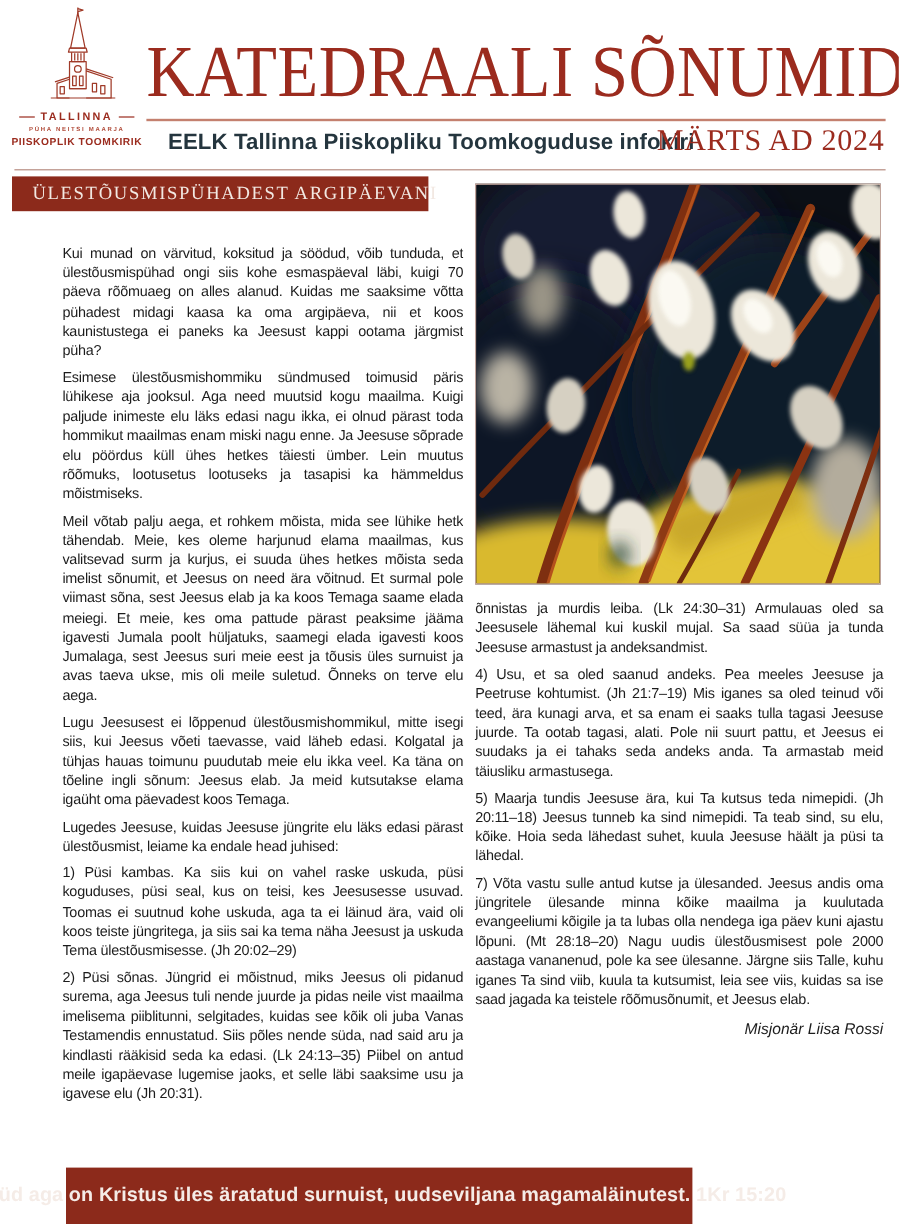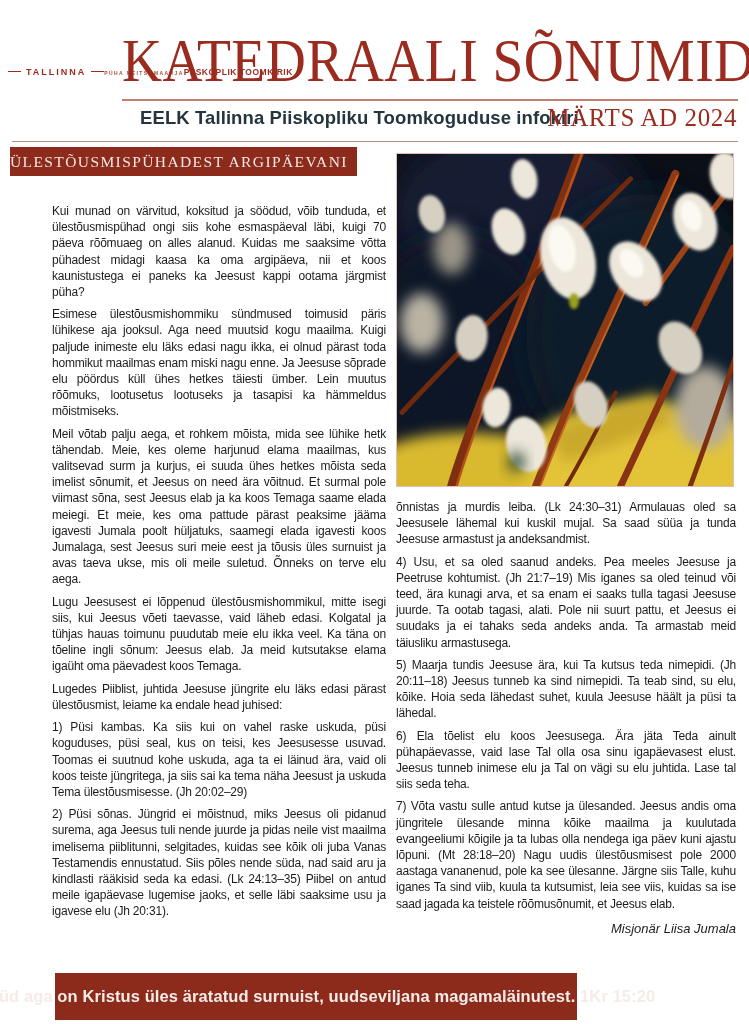--- a/index.html
+++ b/index.html
@@ -1,33 +1,33 @@
 <!DOCTYPE html>
 <html lang="et"><head>
 <meta charset="utf-8">
 <style>
   *{margin:0;padding:0;box-sizing:border-box}
   html,body{width:749px;height:1024px;background:#ffffff;font-family:"Liberation Sans",sans-serif;position:relative;overflow:hidden}
   .page{position:absolute;inset:0;background:#fff}
 
   
-  .logo{position:absolute;left:8px;top:3px;width:112px;height:136px;display:flex;flex-direction:row;align-items:center;color:#9b2b1e}
+  .logo{position:absolute;left:8px;top:3px;width:112px;height:136px;display:flex;flex-direction:column;align-items:center;color:#9b2b1e}
   .logo-church{width:78px;height:88px}
   .logo-city{display:flex;align-items:center;gap:5px;font-size:9px;font-weight:bold;letter-spacing:2px;color:#9b2b1e;margin-top:1px;white-space:nowrap}
   .logo-city::before,.logo-city::after{content:"";width:13px;height:1px;background:#9b2b1e}
   .logo-dedication{font-size:5px;font-weight:bold;letter-spacing:1.4px;color:#b04a38;margin-top:3px;white-space:nowrap}
   .logo-name{font-size:8.5px;font-weight:bold;letter-spacing:0.5px;color:#9b2b1e;margin-top:2px;white-space:nowrap}
   .masthead-title{position:absolute;left:122px;top:31px;width:640px;font-family:"Liberation Serif",serif;font-size:61px;line-height:60px;color:#9b2b1e;letter-spacing:0.5px;transform:scaleX(0.91);transform-origin:left top;white-space:nowrap}
   .rule-a{position:absolute;left:122px;top:99px;width:616px;height:2px;background:#c4806f}
   .masthead-subtitle{position:absolute;left:140px;top:107px;font-size:18.5px;font-weight:bold;color:#24353e;letter-spacing:0.1px;white-space:nowrap}
   .masthead-issue{position:absolute;right:12px;top:104px;font-family:"Liberation Serif",serif;font-size:25px;color:#9b2b1e;letter-spacing:0.6px;white-space:nowrap}
   .rule-b{position:absolute;left:12px;top:141px;width:726px;height:1px;background:#b68c80}
 
   
-  .section-bar{position:absolute;left:10px;top:147px;width:347px;height:29px;background:#8c2a1b;color:#f2e8e2;font-family:"Liberation Serif",serif;font-size:15.5px;letter-spacing:1.4px;line-height:30px;white-space:nowrap}
+  .section-bar{position:absolute;left:10px;top:147px;width:347px;height:29px;background:#8c2a1b;color:#f2e8e2;font-family:"Liberation Serif",serif;font-size:15.5px;letter-spacing:1.4px;line-height:30px;padding-left:17px;white-space:nowrap}
 
   
   .col-left{position:absolute;left:52px;top:203px;width:334px;height:766px;overflow:hidden}
   .col-right{position:absolute;left:396px;top:153px;width:340px}
   .photo{width:338px;height:334px;border:1px solid #e3beb2;display:block;background:#0b0f16}
   .col-right-text{margin-top:12px}
   p.body{font-size:12px;line-height:16.2px;letter-spacing:-0.2px;color:#1c1c1c;text-align:justify;margin-bottom:6px}
   .author{font-size:13px;font-style:italic;text-align:right;color:#1c1c1c;margin-top:9px;font-family:"Liberation Sans",sans-serif}
 
   
@@ -73,21 +73,21 @@
   <div class="masthead-issue">MÄRTS AD 2024</div>
   <div class="rule-b"></div>
 
   <div class="section-bar">ÜLESTÕUSMISPÜHADEST ARGIPÄEVANI</div>
 
   <div class="col-left">
     <p class="body">Kui munad on värvitud, koksitud ja söödud, võib tunduda, et ülestõusmispühad ongi siis kohe esmaspäeval läbi, kuigi 70 päeva rõõmuaeg on alles alanud. Kuidas me saaksime võtta pühadest midagi kaasa ka oma argipäeva, nii et koos kaunistustega ei paneks ka Jeesust kappi ootama järgmist püha?</p>
     <p class="body">Esimese ülestõusmishommiku sündmused toimusid päris lühikese aja jooksul. Aga need muutsid kogu maailma. Kuigi paljude inimeste elu läks edasi nagu ikka, ei olnud pärast toda hommikut maailmas enam miski nagu enne. Ja Jeesuse sõprade elu pöördus küll ühes hetkes täiesti ümber. Lein muutus rõõmuks, lootusetus lootuseks ja tasapisi ka hämmeldus mõistmiseks.</p>
     <p class="body">Meil võtab palju aega, et rohkem mõista, mida see lühike hetk tähendab. Meie, kes oleme harjunud elama maailmas, kus valitsevad surm ja kurjus, ei suuda ühes hetkes mõista seda imelist sõnumit, et Jeesus on need ära võitnud. Et surmal pole viimast sõna, sest Jeesus elab ja ka koos Temaga saame elada meiegi. Et meie, kes oma pattude pärast peaksime jääma igavesti Jumala poolt hüljatuks, saamegi elada igavesti koos Jumalaga, sest Jeesus suri meie eest ja tõusis üles surnuist ja avas taeva ukse, mis oli meile suletud. Õnneks on terve elu aega.</p>
     <p class="body">Lugu Jeesusest ei lõppenud ülestõusmishommikul, mitte isegi siis, kui Jeesus võeti taevasse, vaid läheb edasi. Kolgatal ja tühjas hauas toimunu puudutab meie elu ikka veel. Ka täna on tõeline ingli sõnum: Jeesus elab. Ja meid kutsutakse elama igaüht oma päevadest koos Temaga.</p>
-    <p class="body">Lugedes Piiblist, juhtida Jeesuse jüngrite elu läks edasi pärast ülestõusmist, leiame ka endale head juhised:</p>
+    <p class="body">Lugedes Jeesuse, kuidas Jeesuse jüngrite elu läks edasi pärast ülestõusmist, leiame ka endale head juhised:</p>
     <p class="body">1) Püsi kambas. Ka siis kui on vahel raske uskuda, püsi koguduses, püsi seal, kus on teisi, kes Jeesusesse usuvad. Toomas ei suutnud kohe uskuda, aga ta ei läinud ära, vaid oli koos teiste jüngritega, ja siis sai ka tema näha Jeesust ja uskuda Tema ülestõusmisesse. (Jh 20:02–29)</p>
     <p class="body">2) Püsi sõnas. Jüngrid ei mõistnud, miks Jeesus oli pidanud surema, aga Jeesus tuli nende juurde ja pidas neile vist maailma imelisema piiblitunni, selgitades, kuidas see kõik oli juba Vanas Testamendis ennustatud. Siis põles nende süda, nad said aru ja kindlasti rääkisid seda ka edasi. (Lk 24:13–35) Piibel on antud meile igapäevase lugemise jaoks, et selle läbi saaksime usu ja igavese elu (Jh 20:31).</p>
   </div>
 
   <div class="col-right">
     <svg class="photo" viewBox="0 0 338 334" preserveAspectRatio="none">
       <defs>
         <filter id="b1" x="-50%" y="-50%" width="200%" height="200%">
             <feGaussianBlur stdDeviation="1.6"></feGaussianBlur>
           </filter>
@@ -141,21 +141,20 @@
         <ellipse cx="236" cy="110" rx="10" ry="16" transform="rotate(-35 236 110)"></ellipse>
       </g>
       <ellipse cx="178" cy="148" rx="5" ry="8" fill="#9aa11e" filter="url(#b1)"></ellipse>
       <ellipse cx="120" cy="310" rx="8" ry="10" fill="#23402a" filter="url(#b2)"></ellipse>
     </svg>
 
     <div class="col-right-text">
       <p class="body">õnnistas ja murdis leiba. (Lk 24:30–31) Armulauas oled sa Jeesusele lähemal kui kuskil mujal. Sa saad süüa ja tunda Jeesuse armastust ja andeksandmist.</p>
       <p class="body">4) Usu, et sa oled saanud andeks. Pea meeles Jeesuse ja Peetruse kohtumist. (Jh 21:7–19) Mis iganes sa oled teinud või teed, ära kunagi arva, et sa enam ei saaks tulla tagasi Jeesuse juurde. Ta ootab tagasi, alati. Pole nii suurt pattu, et Jeesus ei suudaks ja ei tahaks seda andeks anda. Ta armastab meid täiusliku armastusega.</p>
       <p class="body">5) Maarja tundis Jeesuse ära, kui Ta kutsus teda nimepidi. (Jh 20:11–18) Jeesus tunneb ka sind nimepidi. Ta teab sind, su elu, kõike. Hoia seda lähedast suhet, kuula Jeesuse häält ja püsi ta lähedal.</p>
-      <p class="body">6) Ela tõelist elu koos Jeesusega. Ära jäta Teda ainult pühapäevasse, vaid lase Tal olla osa sinu igapäevasest elust. Jeesus tunneb inimese elu ja Tal on vägi su elu juhtida. Lase tal siis seda teha.</p>
       <p class="body">7) Võta vastu sulle antud kutse ja ülesanded. Jeesus andis oma jüngritele ülesande minna kõike maailma ja kuulutada evangeeliumi kõigile ja ta lubas olla nendega iga päev kuni ajastu lõpuni. (Mt 28:18–20) Nagu uudis ülestõusmisest pole 2000 aastaga vananenud, pole ka see ülesanne. Järgne siis Talle, kuhu iganes Ta sind viib, kuula ta kutsumist, leia see viis, kuidas sa ise saad jagada ka teistele rõõmusõnumit, et Jeesus elab.</p>
-      <div class="author">Misjonär Liisa Jumala</div>
+      <div class="author">Misjonär Liisa Rossi</div>
     </div>
   </div>
 
   <div class="footer-bar">Nüüd aga on Kristus üles äratatud surnuist, uudseviljana magamaläinutest. 1Kr 15:20</div>
 
 </div>
 
 </body></html>

